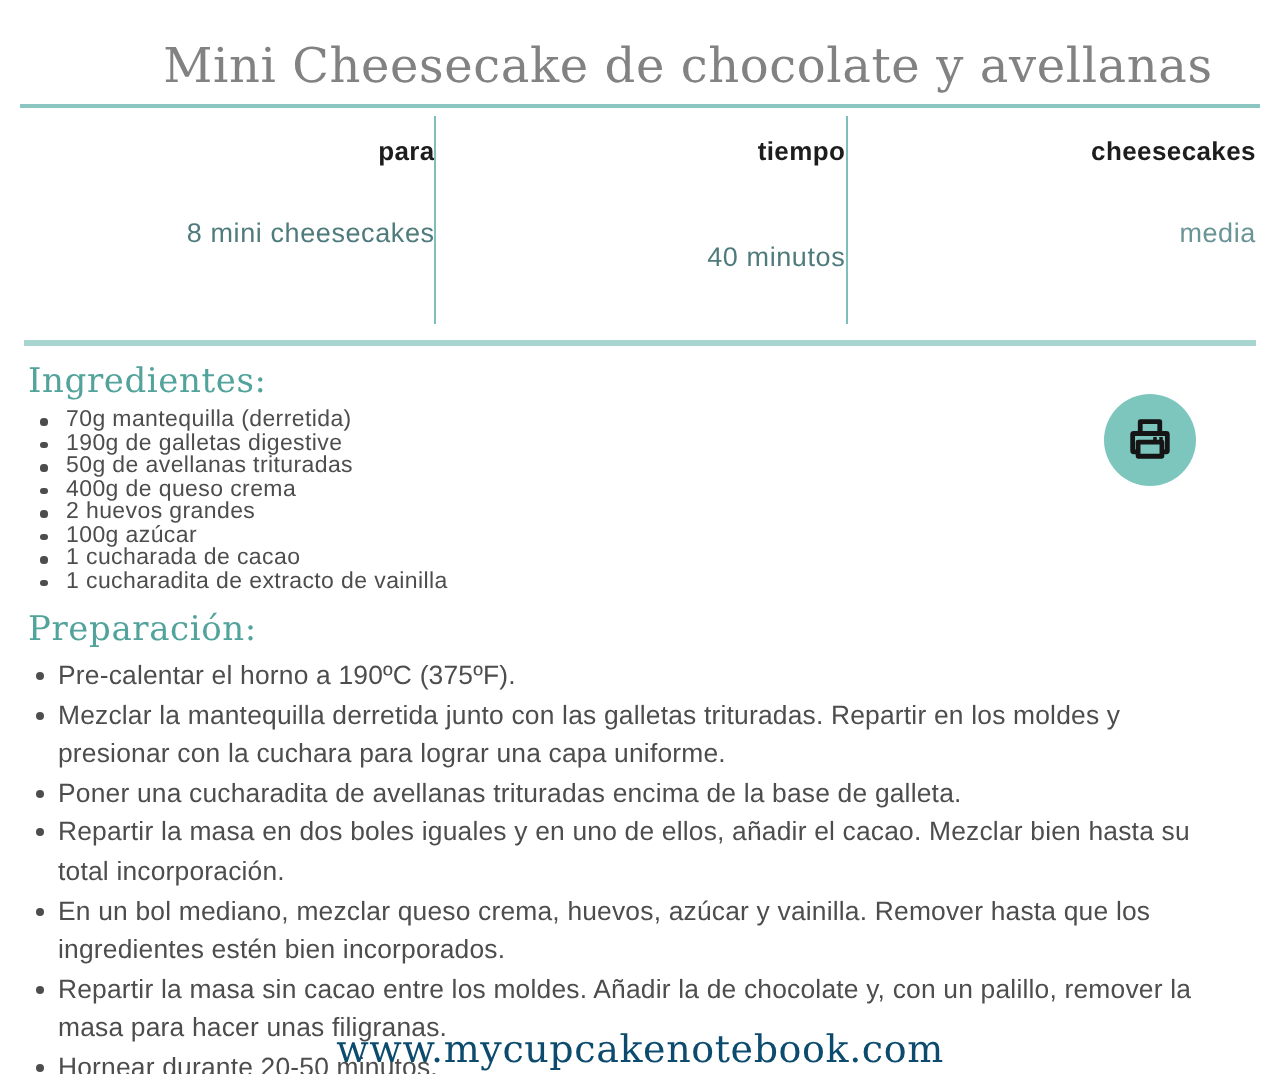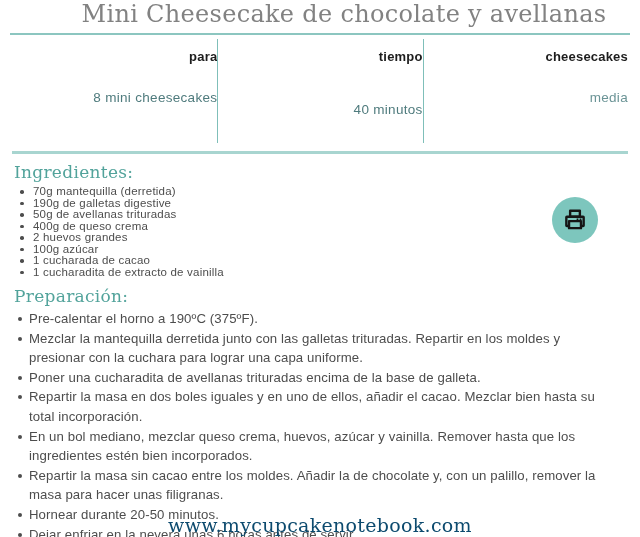--- a/index.html
+++ b/index.html
@@ -10,21 +10,21 @@
     position:relative;
     overflow:hidden;
   }
   
   .title {
     font-family:"DejaVu Serif", serif;
     font-weight:400;
     font-size:24px;
     color:#828282;
     text-align:center;
-    padding-top:0;
+    padding-top:19px;
     letter-spacing:0.3px;
     margin-left:48px;
   }
   .title-rule {
     margin:5px 10px 0 10px;
     height:2px;
     background:#8cc6c0;
   }
   
   .meta {

